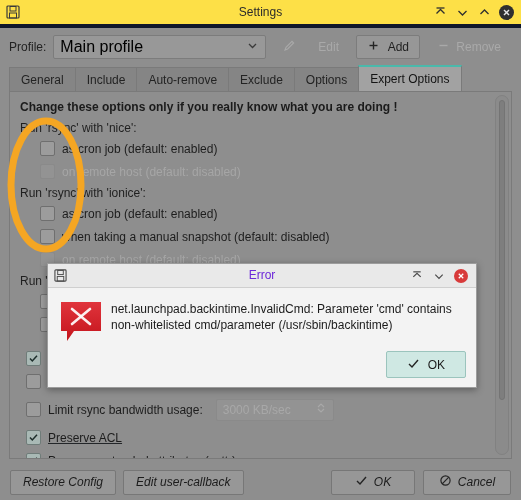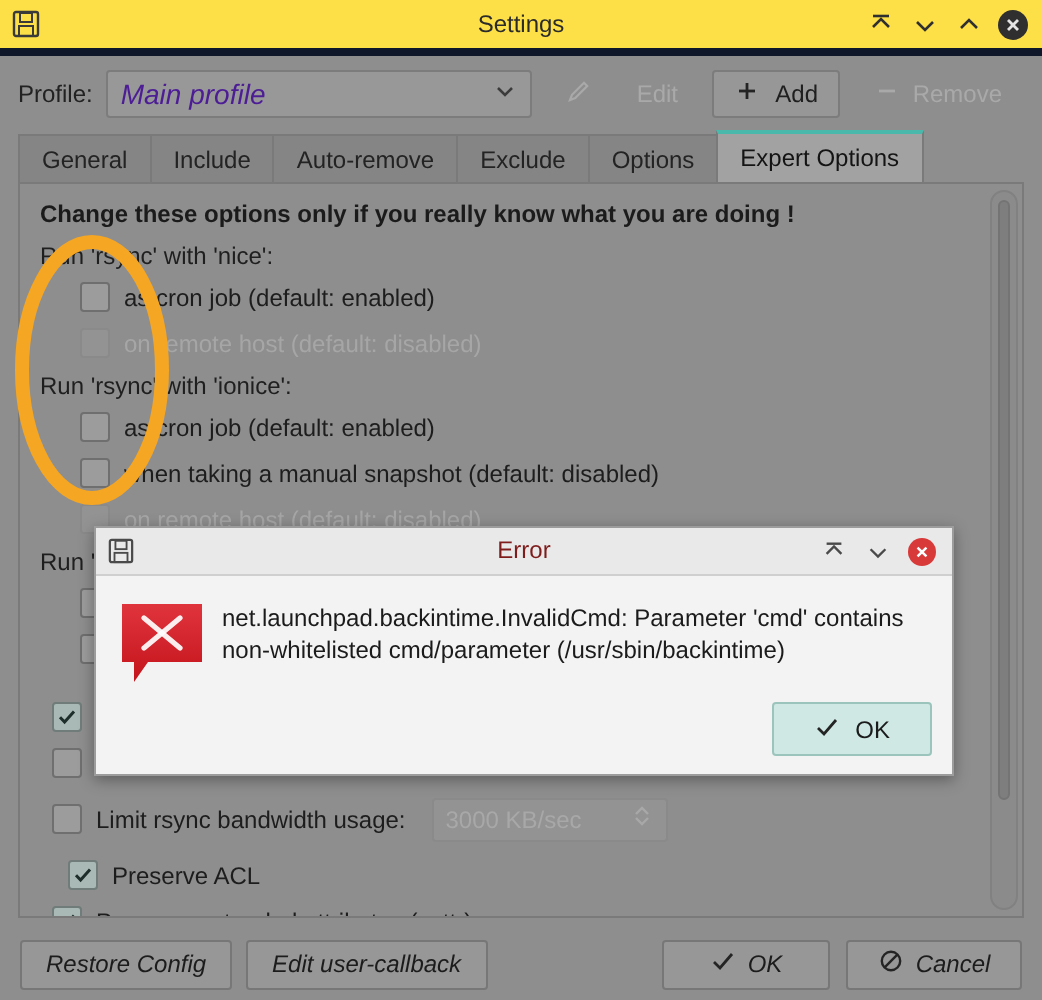--- a/index.html
+++ b/index.html
@@ -29,21 +29,21 @@
     display:flex;align-items:center;justify-content:center;}
   .tb-close svg{display:block;}
 
   
   .profilerow{display:flex;align-items:center;gap:7px;padding:7px 10px 6px 9px;}
   .profilerow .lbl{font-size:12px;color:#222;}
   .combo{
     flex:1;height:24px;background:#989898;border:1px solid #7c7c7c;border-radius:2px;
     display:flex;align-items:center;padding:0 6px;position:relative;box-sizing:border-box;
   }
-  .combo .val{font-size:14px;color:#4c1d95;font-style:italic;}
+  .combo .val{font-size:16px;color:#000000;}
   .combo .chev{margin-left:auto;}
   .btn{
     height:24px;border:1px solid #7c7c7c;border-radius:2px;background:#979797;
     display:flex;align-items:center;justify-content:space-between;gap:5px;
     padding:0 10px;box-sizing:border-box;font-size:12px;color:#1f1f1f;cursor:default;
   }
   .btn.disabled{color:#a9a9a9;border-color:#8c8c8c;background:#939393;}
   .btn.flat{border:none;background:transparent;}
   .btn.flat.disabled{background:transparent;border:none;}
 
@@ -112,21 +112,21 @@
     position:absolute;left:47px;top:263px;width:430px;height:125px;
     background:#f3f3f3;border:1px solid #9c9c9c;box-shadow:0 2px 7px rgba(0,0,0,.35);
     box-sizing:border-box;
   }
   .dlg-title{
     position:relative;height:23px;background:#e9e9e9;border-bottom:1px solid #cfcfcf;
     display:flex;align-items:center;
   }
   .dlg-title .tb-icon{width:24px;display:flex;justify-content:center;align-items:center;}
   .dlg-title .dlg-name{
-    position:absolute;left:0;right:0;text-align:center;font-size:12px;color:#7f1d1d;
+    position:absolute;left:0;right:0;text-align:center;font-size:12px;color:#6d28d9;
     line-height:23px;pointer-events:none;
   }
   .dlg-btns{margin-left:auto;display:flex;align-items:center;gap:2px;padding-right:5px;z-index:2;}
   .dlg-close{width:14px;height:14px;border-radius:50%;background:#d83a3a;
     display:flex;align-items:center;justify-content:center;}
   .dlg-body{display:flex;padding:11px 12px 0 12px;}
   .err-icon{width:46px;flex:none;padding-top:2px;}
   .err-msg{font-size:12px;color:#1b1b1b;line-height:16px;padding-left:5px;padding-top:2px;}
   .dlg-foot{position:absolute;right:10px;bottom:9px;}
   .ok-btn{
@@ -299,21 +299,21 @@
           <span>3000 KB/sec</span>
           <span class="sp-ic">
             <svg width="12" height="14" viewBox="0 0 12 14">
               <path d="M3 6 L6 3 L9 6" fill="none" stroke="#a8a8a8" stroke-width="1.2"></path>
               <path d="M3 8 L6 11 L9 8" fill="none" stroke="#a8a8a8" stroke-width="1.2"></path>
             </svg>
           </span>
         </span>
       </div>
 
-      <div class="cb-row nopad" style="position:absolute;left:21px;top:334px;">
+      <div class="cb-row nopad" style="position:absolute;left:13px;top:334px;text-decoration:underline;">
         <span class="cb checked">
           <svg width="11" height="11" viewBox="0 0 11 11">
               <path d="M2 5.6 L4.3 8 L9 2.8" fill="none" stroke="#1d2e2b" stroke-width="1.5"></path>
             </svg>
         </span>
         <span class="cb-lbl">Preserve ACL</span>
       </div>
 
       <div class="cb-row nopad" style="position:absolute;left:13px;top:357px;">
         <span class="cb checked">

